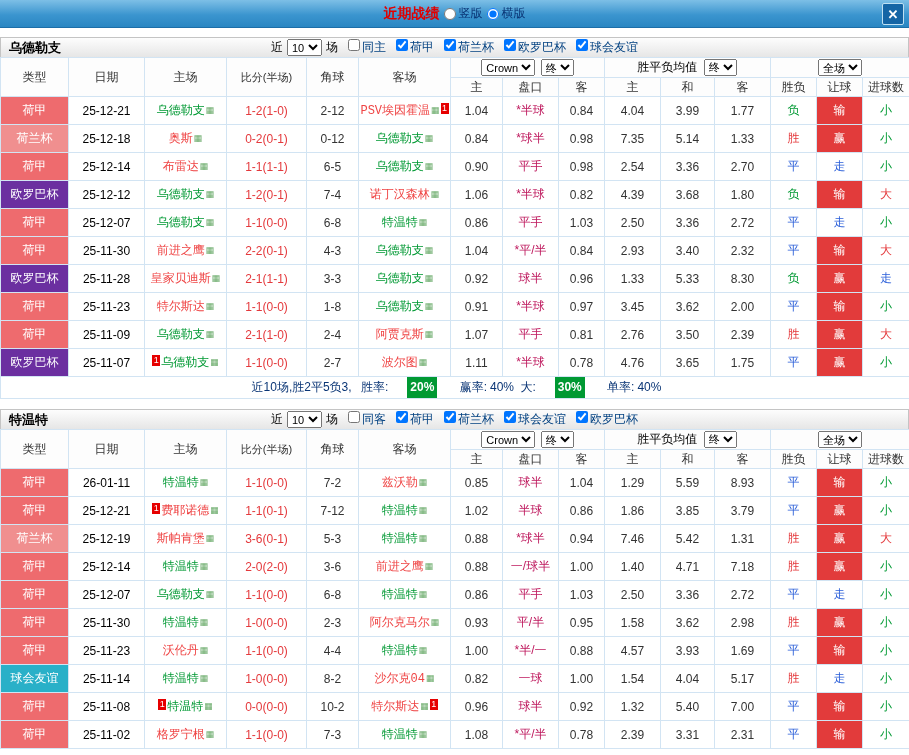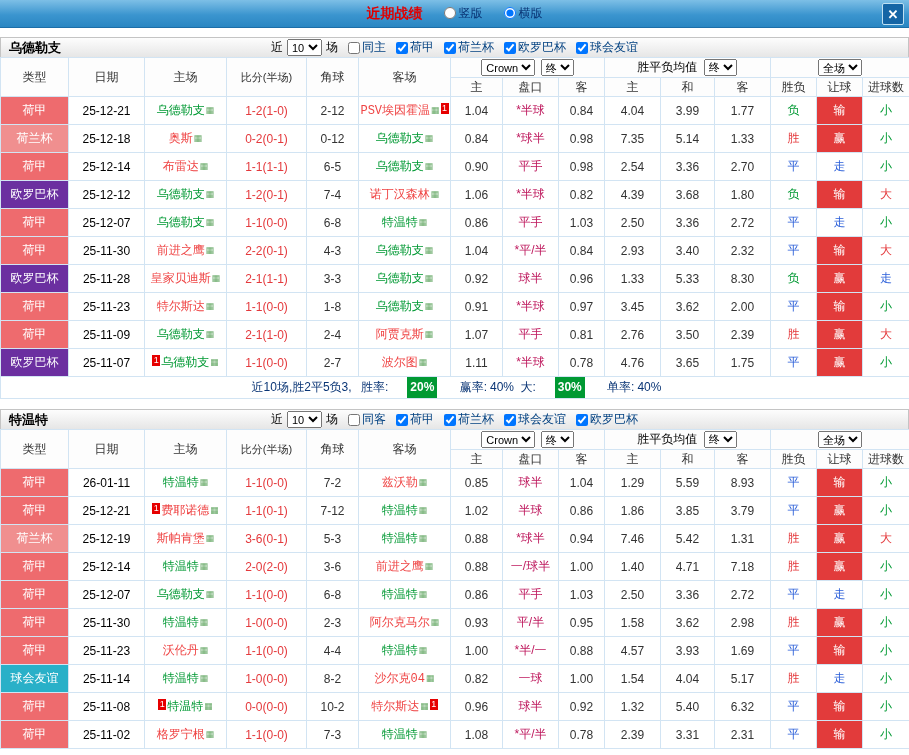--- a/index.html
+++ b/index.html
@@ -2,38 +2,38 @@
 <html><head>
 <meta charset="utf-8">
 <style>
   * { box-sizing: border-box; }
   body { margin:0; background:#fff; font-family:"Liberation Sans", sans-serif; font-size:12px; color:#333; }
   .app { width:909px; height:755px; overflow:hidden; background:#fff; position:relative; }
 
   
   .titlebar { height:28px; background:linear-gradient(180deg,#7dbfe6 0%, #3b95cf 55%, #2a86c2 100%);
               border-bottom:1px solid #1c6ea8; display:flex; align-items:center; position:relative; }
-  .tb-center { flex:1; display:flex; justify-content:center; align-items:flex-start; gap:21px; }
+  .tb-center { flex:1; display:flex; justify-content:center; align-items:center; gap:4px; }
   .tb-title { color:#e00000; font-weight:bold; font-size:14px; }
   .tb-radio { display:inline-flex; align-items:center; gap:3px; color:#0a3575; cursor:pointer; }
   .tb-radio input { margin:0; width:12px; height:12px; }
   .tb-close { position:absolute; right:5px; top:3px; width:22px; height:22px; background:#1565a5;
               border:1px solid #bfe0f2; border-radius:2px; color:#fff; font-weight:bold; font-size:13px;
               display:flex; align-items:center; justify-content:center; cursor:pointer; }
 
   
   .section { margin-top:9px; }
   .section + .section { margin-top:10px; }
   .secbar { height:20px; background:linear-gradient(180deg,#fdfdfd,#e6e6e6); border:1px solid #c4c4c4;
             border-bottom:none; position:relative; display:flex; align-items:center; }
   .team-name { position:absolute; left:8px; font-weight:bold; font-size:13px; color:#000; }
   .filters { margin:0 auto; display:flex; align-items:center; gap:2px; color:#004080; }
   .filters .txt { color:#000; }
   .filters select { font-size:11px; height:17px; margin:0 2px; }
-  .flt { display:inline-flex; align-items:center; margin-left:8px; cursor:pointer; }
+  .flt { display:inline-flex; margin-left:8px; cursor:pointer; }
   .flt input { margin:0 2px 0 0; width:12px; height:12px; }
 
   
   table { width:909px; border-collapse:collapse; table-layout:fixed; border:1px solid #a9cce3; }
   th, td { border:1px solid #d2e4f3; text-align:center; padding:0; overflow:hidden; white-space:nowrap; height:28px; }
   thead tr.h1 th { height:20px; font-weight:normal; background:#fdfdfd; }
   thead tr.h2 th { height:19px; font-weight:normal; background:#fdfdfd; }
   thead select { font-size:11px; height:17px; margin:0 1px; }
   .avg-lab { color:#000; margin-right:2px; }
 
@@ -602,21 +602,21 @@
             <td class="c-date">25-11-08</td>
             <td><span class="rc rc-l">1</span><a class="team t-focal">特温特</a><span class="t-ico"></span></td>
             <td class="c-score">0-0(0-0)</td>
             <td class="c-corner">10-2</td>
             <td><a class="team t-opp">特尔斯达</a><span class="t-ico"></span><span class="rc rc-r">1</span></td>
             <td class="c-odd">0.96</td>
             <td class="c-hcp">球半</td>
             <td class="c-odd">0.92</td>
             <td class="c-odd">1.32</td>
             <td class="c-odd">5.40</td>
-            <td class="c-odd">6.32</td>
+            <td class="c-odd">7.00</td>
             <td class="c-res r-ping">平</td>
             <td class="c-res b-lose">输</td>
             <td class="c-res g-xiao">小</td>
           </tr>
 
           <tr>
             <td class="c-type lg-jia">荷甲</td>
             <td class="c-date">25-11-02</td>
             <td><a class="team t-opp">格罗宁根</a><span class="t-ico"></span></td>
             <td class="c-score">1-1(0-0)</td>

